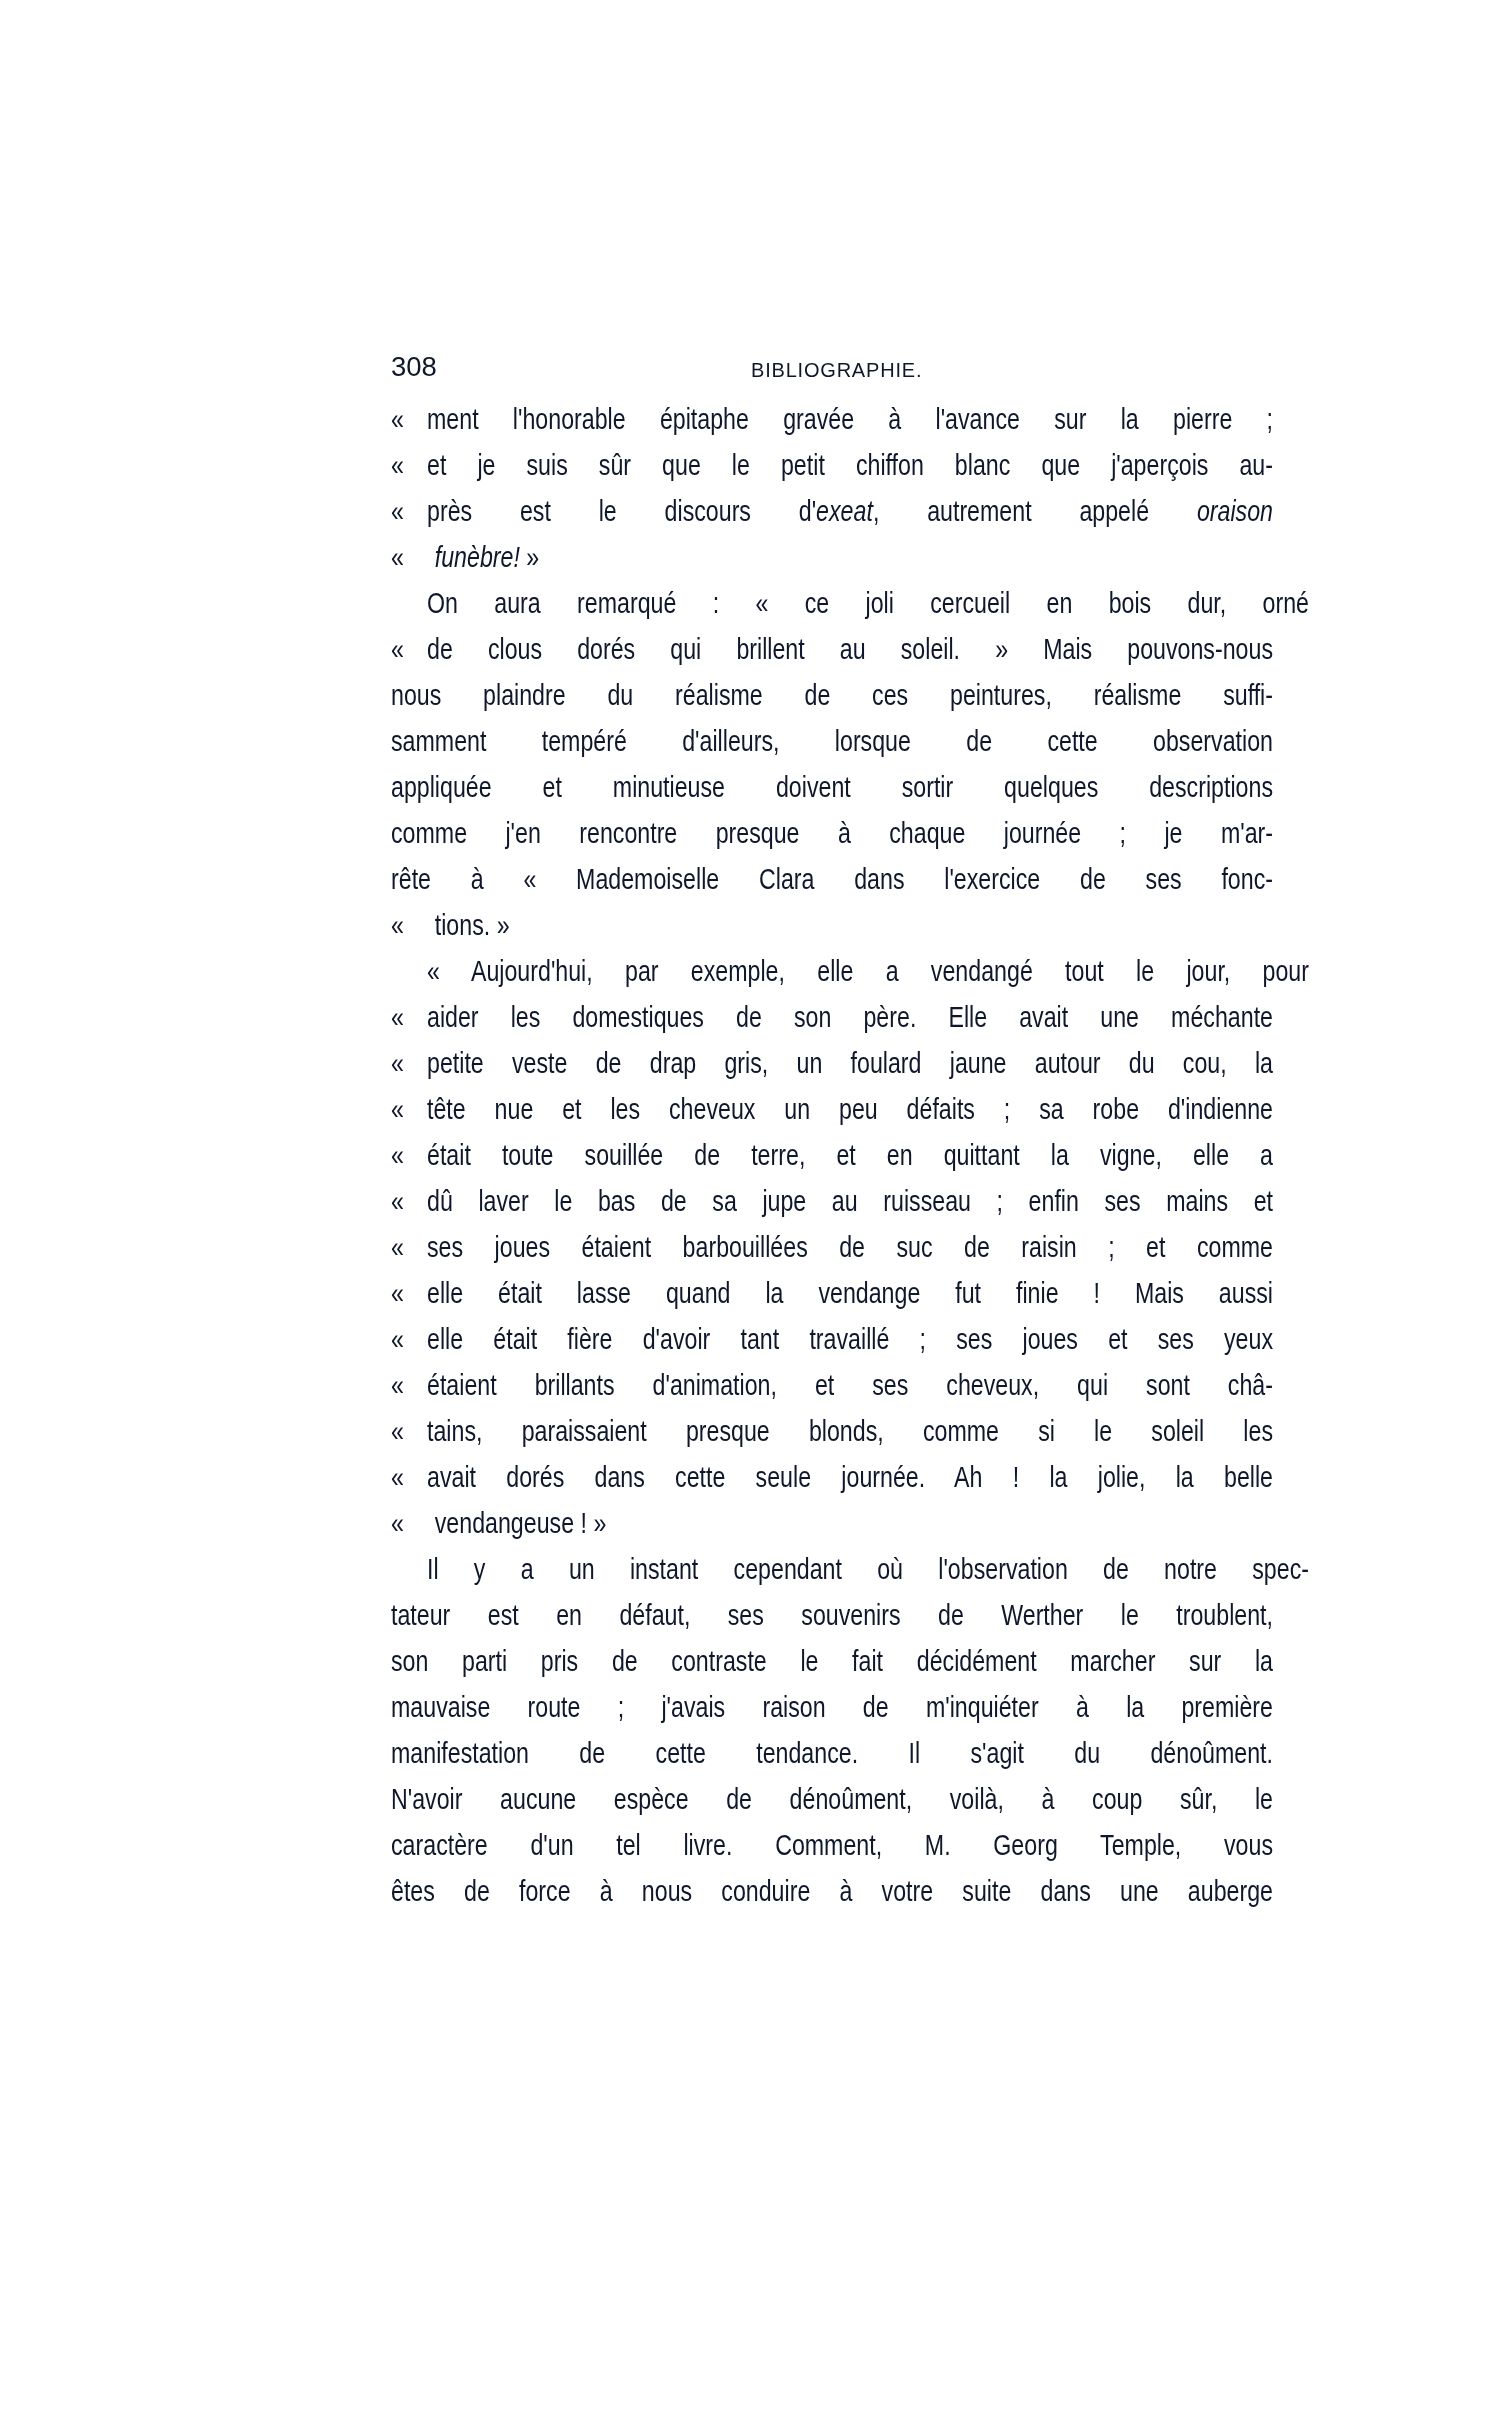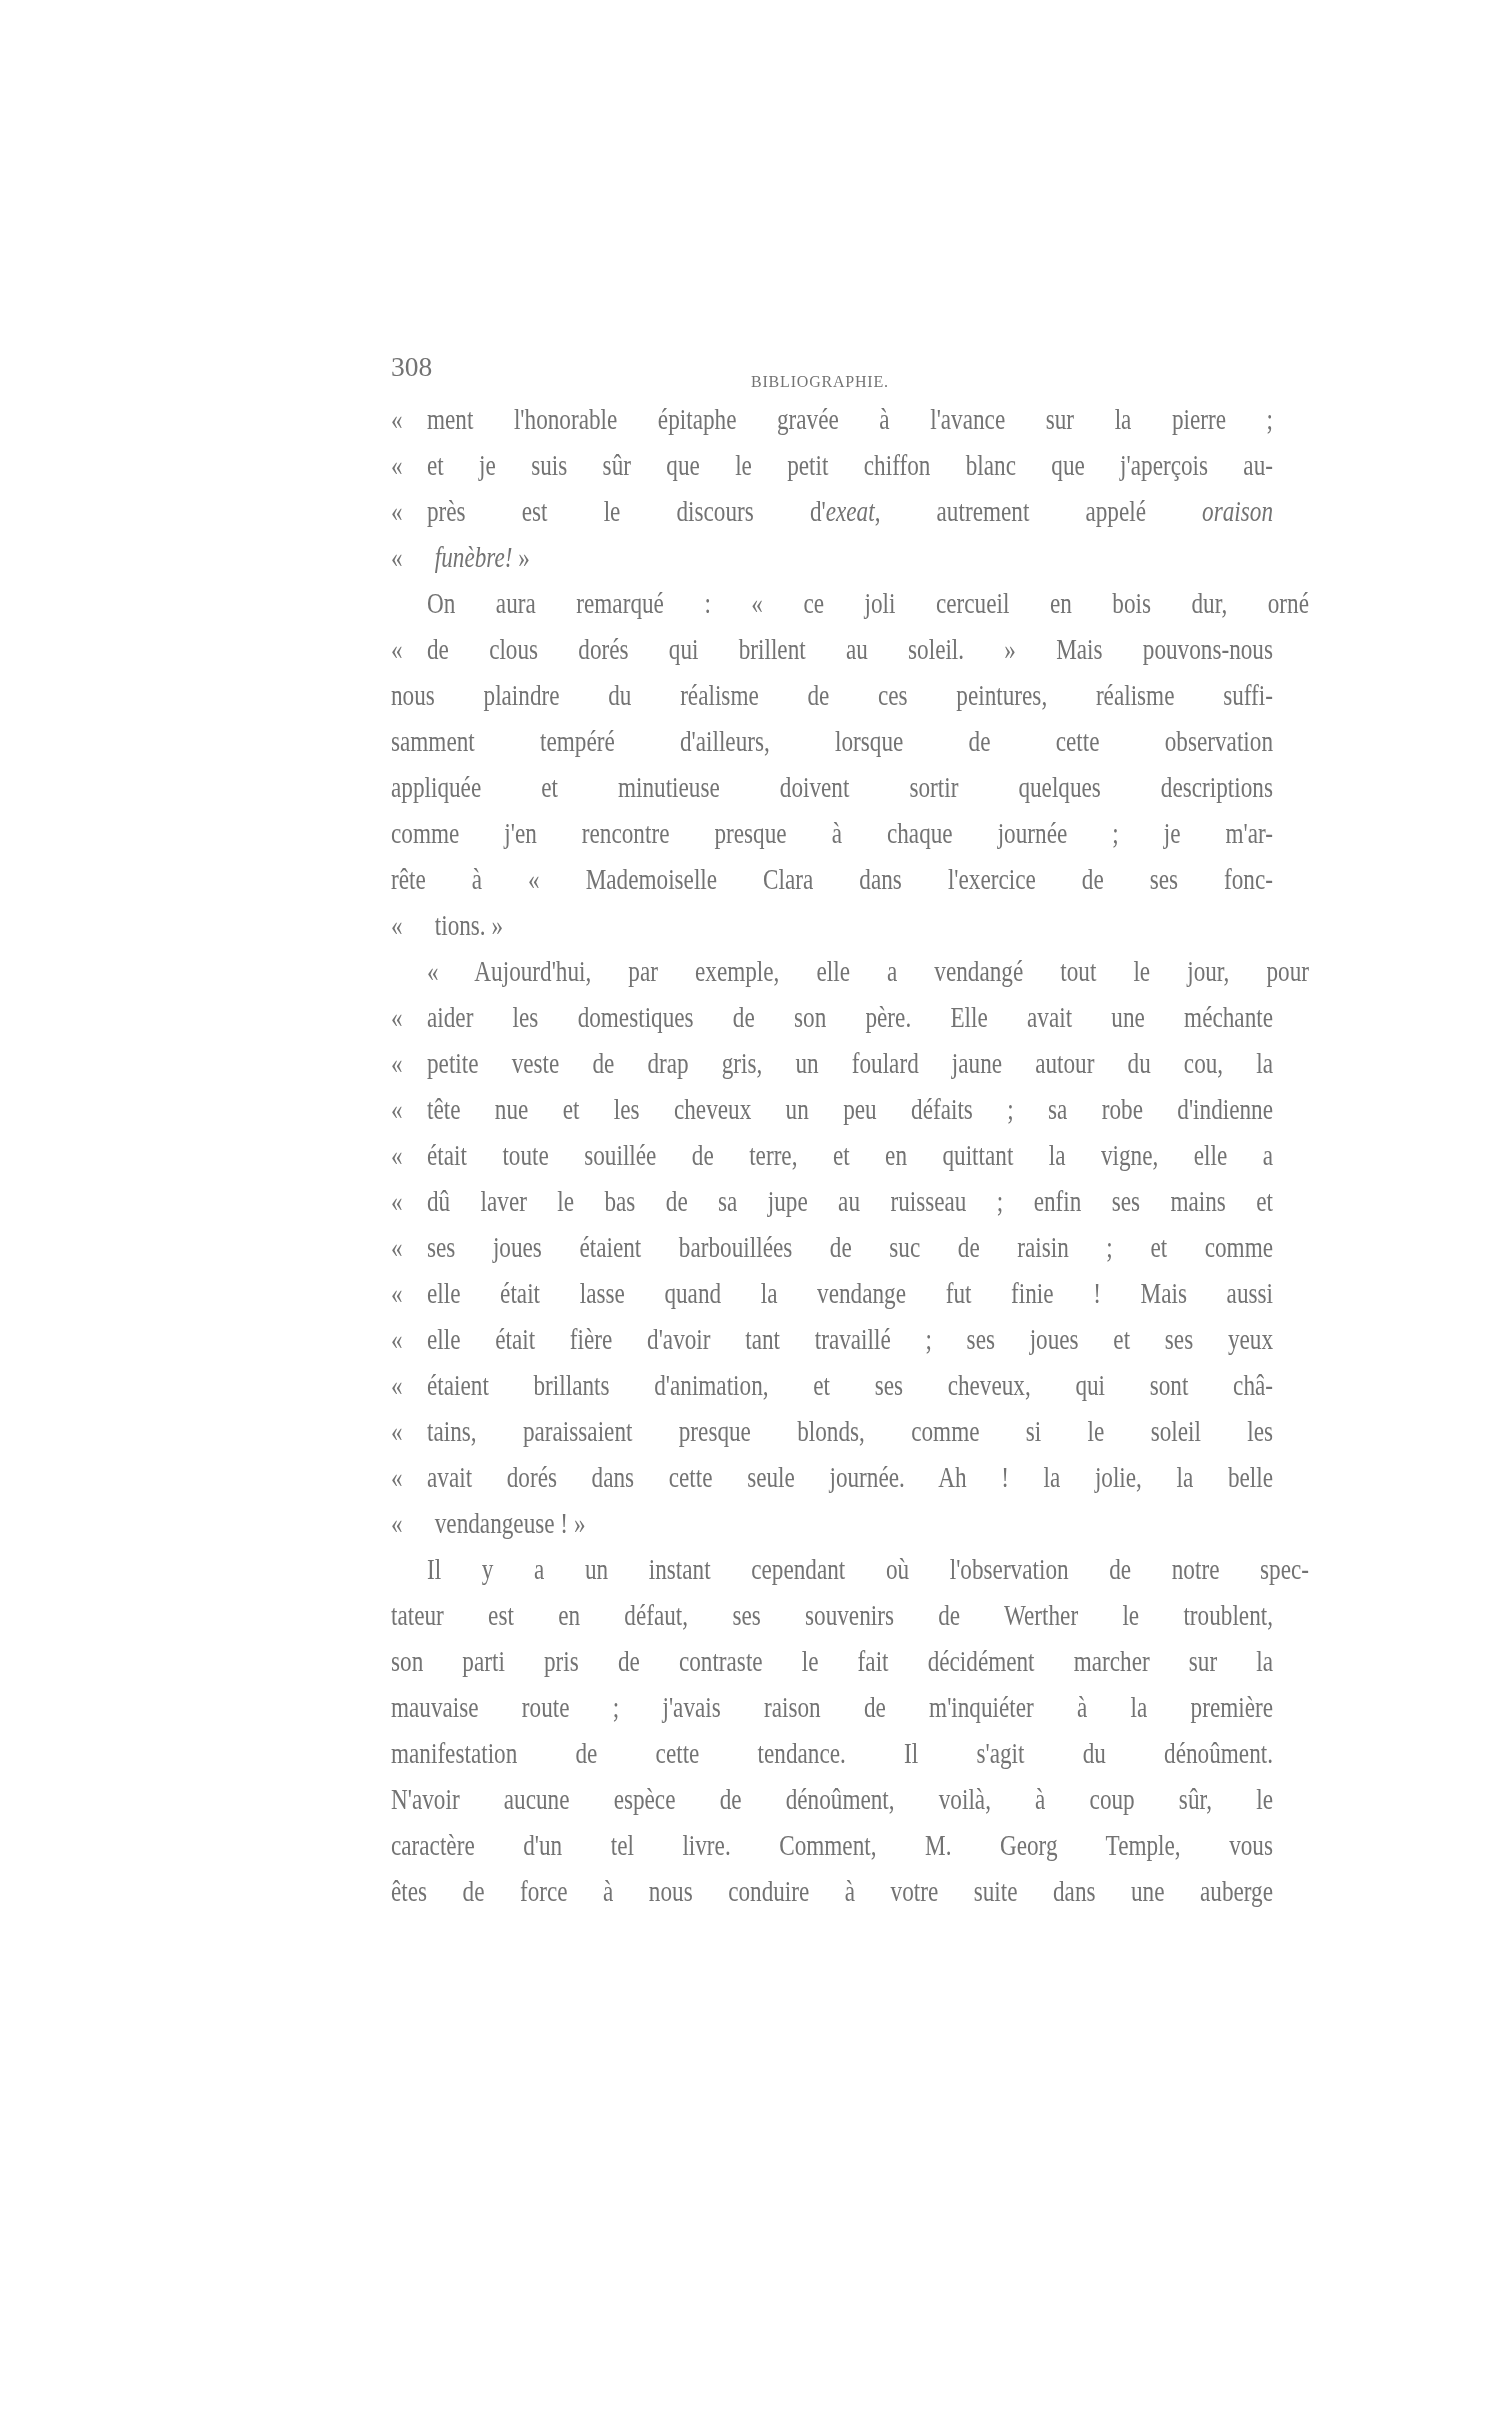--- a/index.html
+++ b/index.html
@@ -1,29 +1,29 @@
 <!DOCTYPE html>
 <html style="font-size:13px"><head>
 <meta charset="utf-8">
 <style>
   html, body { margin: 0; padding: 0; background: #ffffff; }
   body { width: 1509px; height: 2426px; position: relative; overflow: hidden; }
   .page {
     position: absolute; left: 391px; top: 349px; width: 882px;
-    font-family: Liberation Serif, serif;
-    color: #737373;
+    font-family: Liberation Sans, sans-serif;
+    color: #0f172a;
   }
   .running-head {
     position: relative; height: 36px;
     font-size: 27.5px; line-height: 36px;
   }
   .page-number { position: absolute; left: 0; top: 0; }
   .section-title {
-    position: absolute; left: 360px; top: 15px;
-    font-size: 16px; letter-spacing: 0.8px; font-variant: small-caps;
+    position: absolute; left: 360px; top: 3px;
+    font-size: 20px; letter-spacing: 0.8px; font-variant: small-caps;
   }
   .body { margin-top: 11.3px; }
   .line {
     height: 46px; line-height: 46px;
     font-size: 29px; white-space: nowrap;
     display: flex; justify-content: space-between;
     transform: scaleX(0.8); transform-origin: left center; width: 125%;
   }
   .line.last { justify-content: flex-start; gap: 9.7px; }
   .line.indent { padding-left: 45px; }

